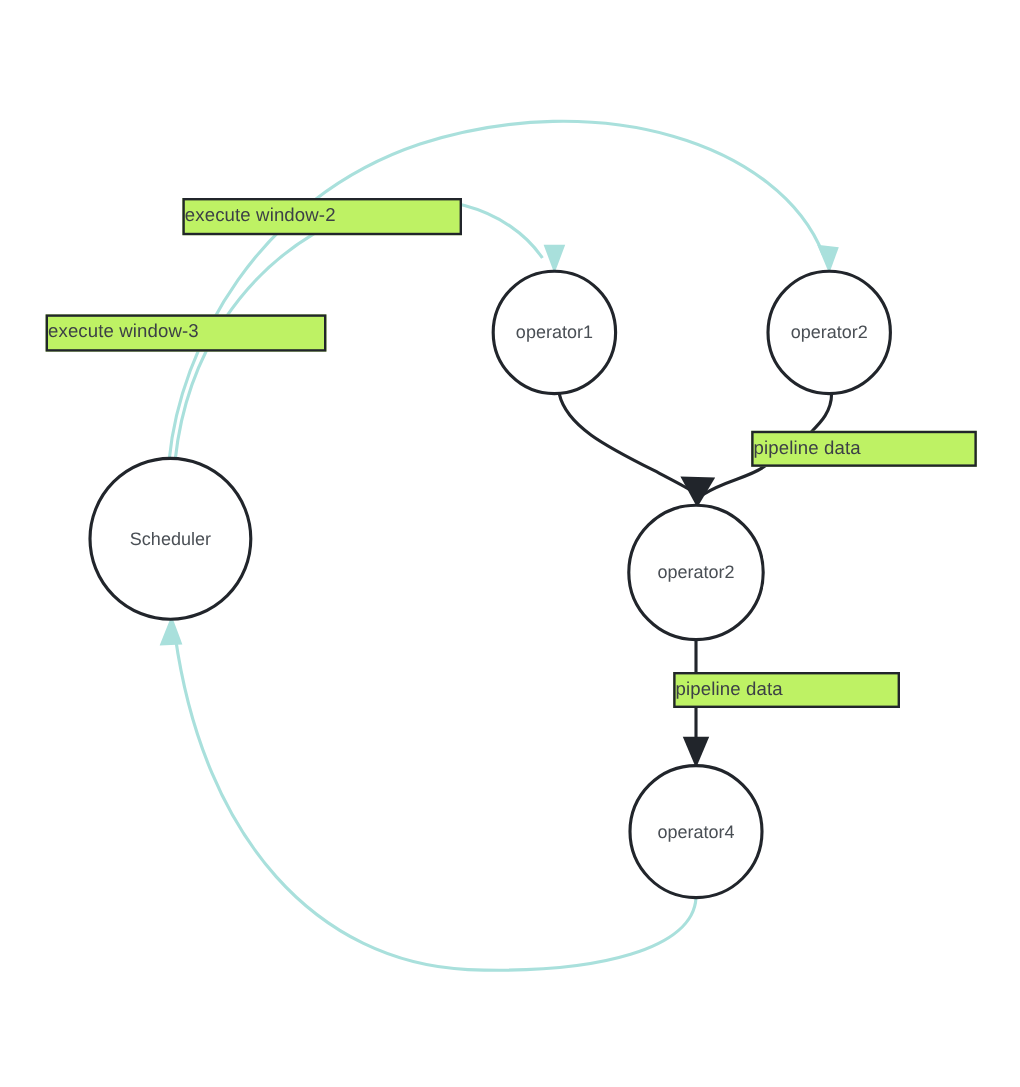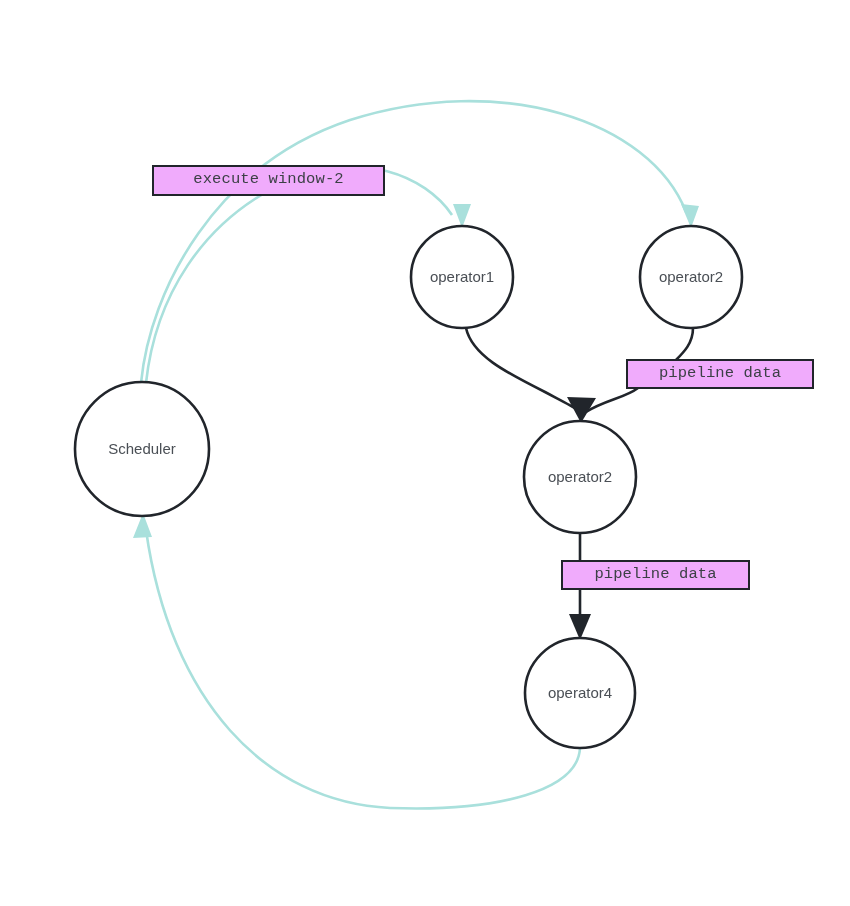--- a/index.html
+++ b/index.html
@@ -52,26 +52,25 @@
     stroke: #a9e0dc;
     stroke-width: 2.6;
     stroke-linecap: butt;
   }
   .arrow-dark { fill: #21252b; }
   .arrow-teal { fill: #a9e0dc; }
 
   .label-box {
     position: absolute;
     box-sizing: border-box;
-    background: #f0abfc;
+    background: #bef264;
     border: 2.4px solid #21252b;
     display: flex;
     align-items: center;
-    justify-content: center;
-    font-family: Liberation Mono, monospace;
+    font-family: Liberation Sans, sans-serif;
     font-size: 15.5px;
     color: #3c4046;
     white-space: nowrap;
     letter-spacing: 0.1px;
   }
   .label-box-text {
     line-height: 1;
     padding-bottom: 1px;
   }
 </style>
@@ -155,20 +154,23 @@
         <circle class="node-circle" cx="580" cy="693" r="55"></circle>
         <text class="node-label" x="580" y="694">operator4</text>
       </g>
     </g>
   </svg>
 
   <div class="label-box" style="left:152px; top:165px; width:233px; height:31px;">
     <span class="label-box-text">execute window-2</span>
   </div>
 
+  <div class="label-box" style="left:38px; top:262px; width:234px; height:31px;">
+    <span class="label-box-text">execute window-3</span>
+  </div>
 
   <div class="label-box" style="left:626px; top:359px; width:188px; height:30px;">
     <span class="label-box-text">pipeline data</span>
   </div>
 
   <div class="label-box" style="left:561px; top:560px; width:189px; height:30px;">
     <span class="label-box-text">pipeline data</span>
   </div>
 
 

